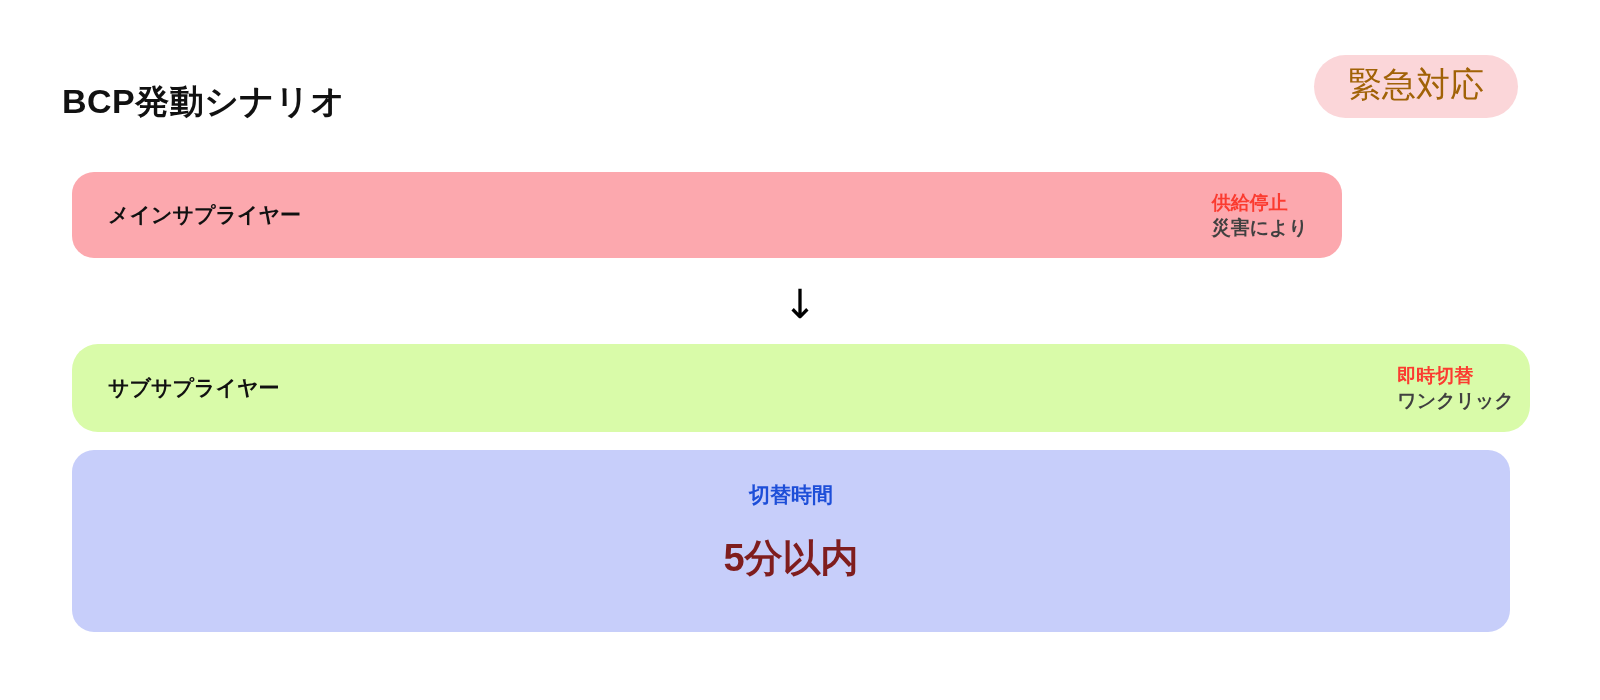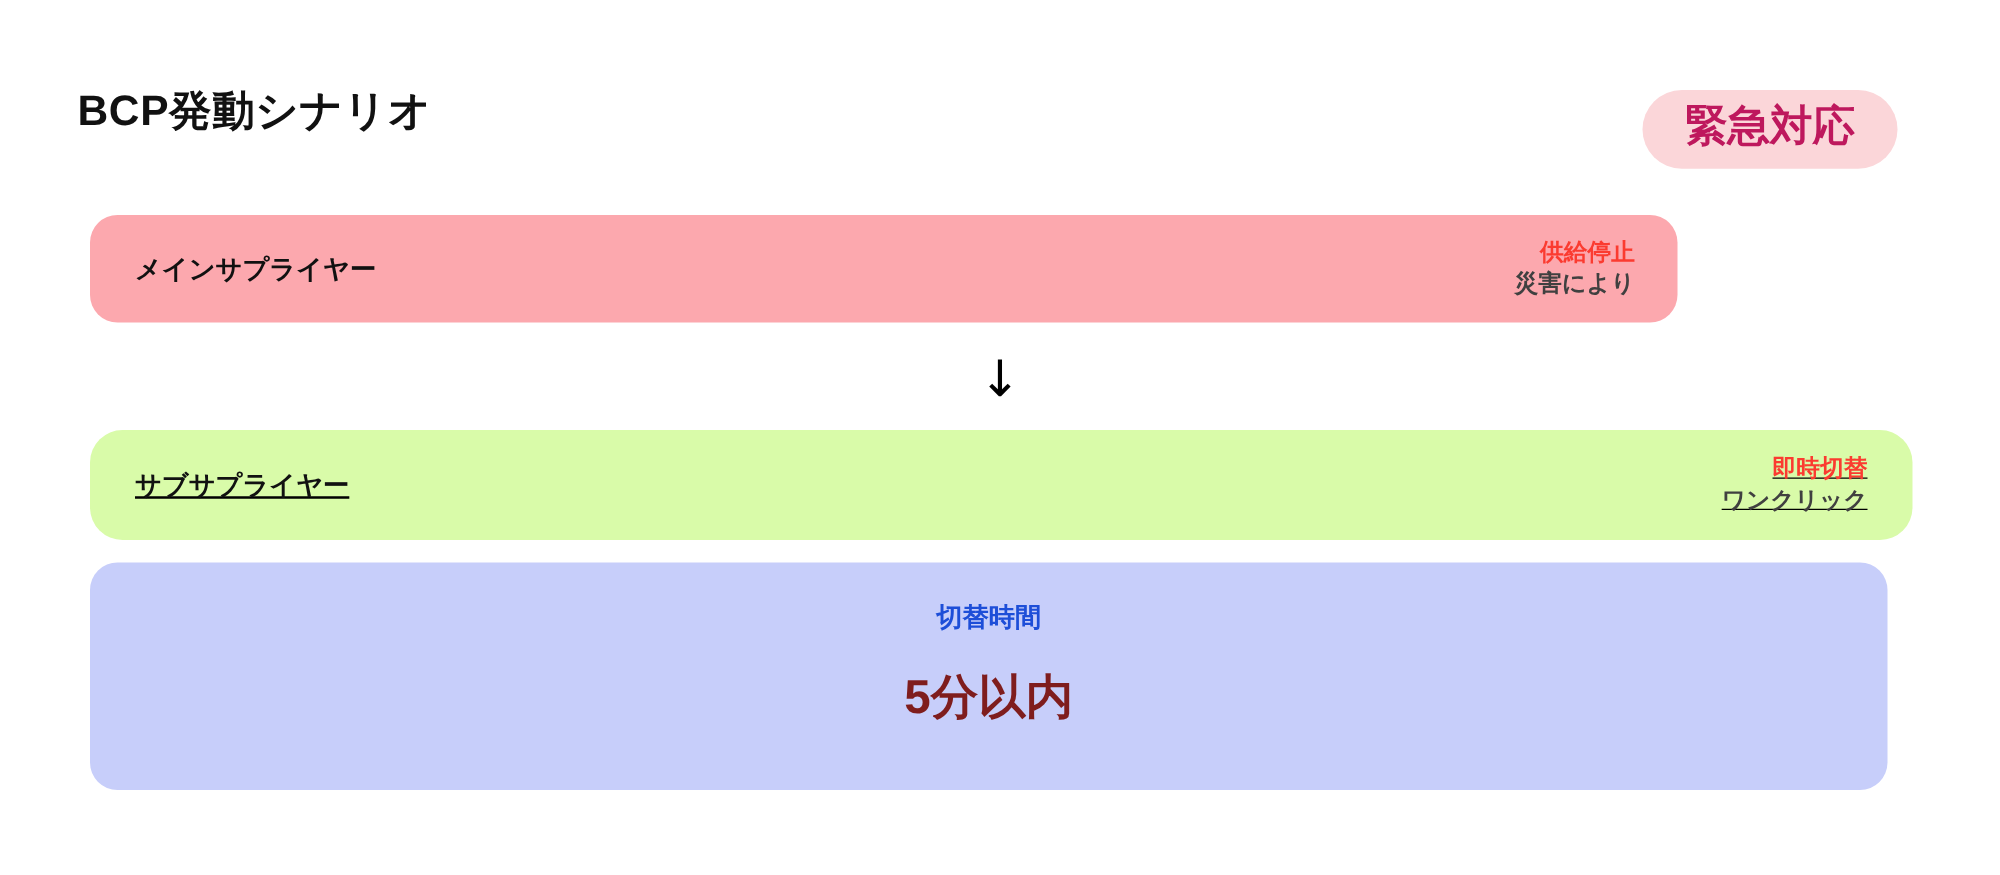--- a/index.html
+++ b/index.html
@@ -20,40 +20,40 @@
     position: relative;
     width: 1600px;
     height: 700px;
     background: #ffffff;
   }
 
   
   .header {
     position: absolute;
     left: 62px;
-    top: 72px;
+    top: 48px;
     width: 1456px;
     height: 70px;
     display: flex;
-    align-items: flex-start;
+    align-items: flex-end;
     justify-content: space-between;
   }
   .page-title {
     font-size: 34px;
     font-weight: bold;
     color: #111111;
     letter-spacing: 0.5px;
     white-space: nowrap;
     line-height: 1;
   }
   .status-badge {
     background: #FBD6D9;
-    color: #be185d;
+    color: #a16207;
     font-size: 34px;
-    font-weight: bold;
+    font-weight: normal;
     padding: 10px 34px 14px 34px;
     border-radius: 40px;
     line-height: 1.15;
     white-space: nowrap;
   }
 
   
   .row-bar {
     position: absolute;
     display: flex;
@@ -70,31 +70,29 @@
     border-radius: 22px;
     padding: 0 34px 0 36px;
   }
   .row-bar.sub-supplier {
     left: 72px;
     top: 344px;
     width: 1458px;
     height: 88px;
     background: #D9FBA9;
     border-radius: 26px;
-    padding: 0 36px 0 36px;
-    text-decoration: underline;
+    padding: 0 16px 0 36px;
   }
   .row-label {
     font-size: 21px;
     font-weight: bold;
     color: #111111;
     white-space: nowrap;
   }
   .row-meta {
-    text-align: right;
     line-height: 1.32;
     white-space: nowrap;
   }
   .row-meta .meta-status {
     display: block;
     font-size: 19px;
     font-weight: bold;
     color: #FB3B30;
   }
   .row-meta .meta-note {

